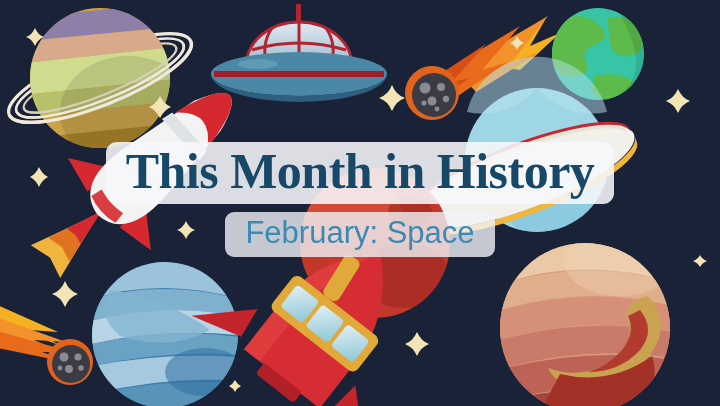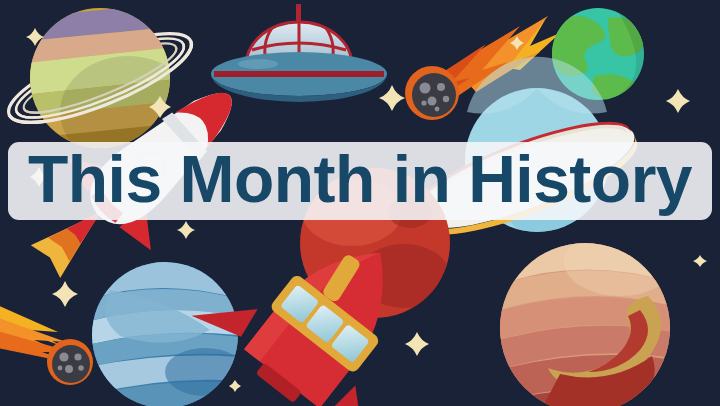--- a/index.html
+++ b/index.html
@@ -27,22 +27,22 @@
     text-align: center;
   }
   #title-pill {
     display: inline-block;
     background: rgba(246,247,249,0.88);
     border-radius: 11px;
     padding: 4px 20px 8px 20px;
     line-height: 1.0;
   }
   #title-text {
-    font-family: Liberation Sans, sans-serif;
-    font-size: 66px;
+    font-family: Liberation Serif, serif;
+    font-size: 50px;
     font-weight: bold;
     color: #174868;
     letter-spacing: -0.5px;
     white-space: nowrap;
     display: block;
   }
   #subtitle-wrap {
     margin-top: 8px;
     text-align: center;
   }
@@ -299,15 +299,20 @@
       <path d="M417 332 Q421 341 429 344 Q421 347 417 356 Q413 347 405 344 Q413 341 417 332 Z"></path>
       <path d="M235 380 Q237 384 241 386 Q237 388 235 392 Q233 388 229 386 Q233 384 235 380 Z"></path>
       <path d="M700 255 Q702 259 707 261 Q702 263 700 267 Q698 263 693 261 Q698 259 700 255 Z"></path>
     </g>
   </svg>
 
   <div id="title-block">
     <div id="title-pill">
       <span id="title-text">This Month in History</span>
     </div>
+    <div id="subtitle-wrap">
+      <div id="subtitle-pill">
+        <span id="subtitle-text">February: Space</span>
+      </div>
+    </div>
   </div>
 
 </div>
 
 </body></html>

